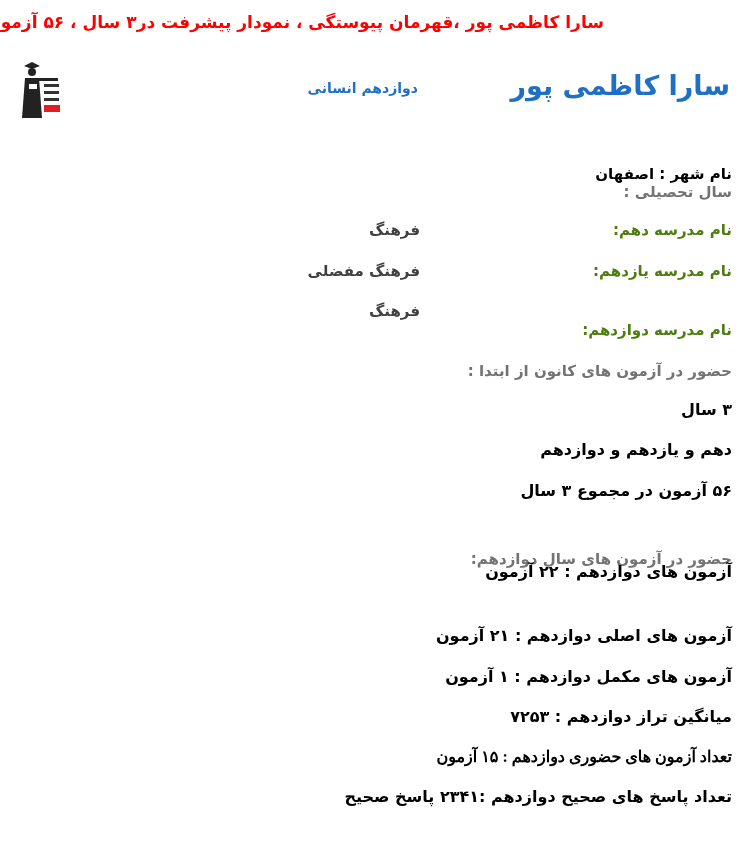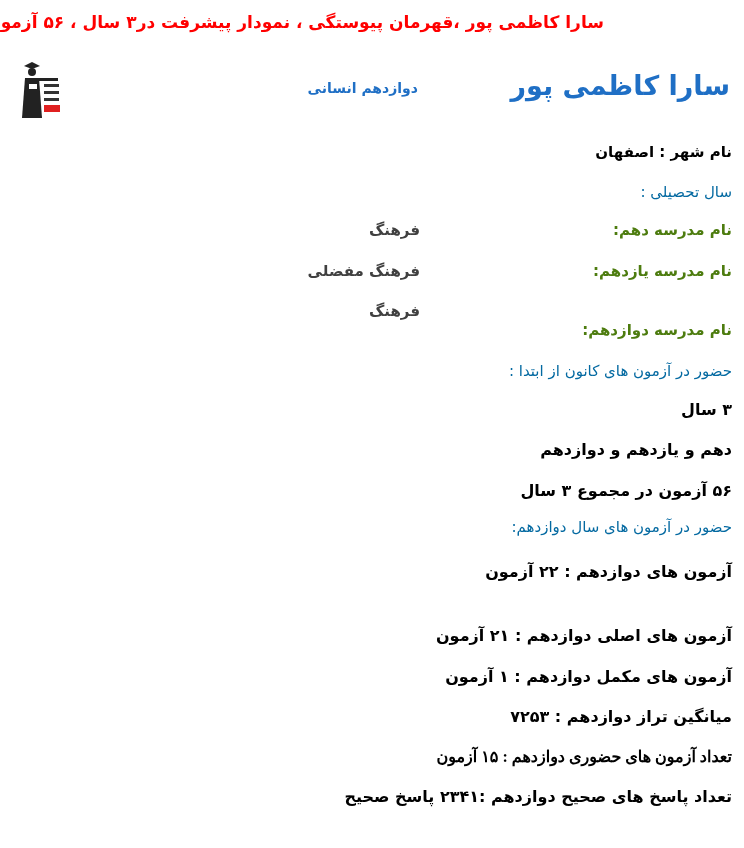--- a/index.html
+++ b/index.html
@@ -49,22 +49,22 @@
       font-weight: bold;
       font-size: 14px;
       white-space: nowrap;
     }
     .line {
       position: absolute;
       right: 12px;
       white-space: nowrap;
       font-size: 15px;
     }
-    .bold { font-weight: bold; color: #000; }
-    .red { color: #0369a1; font-weight: normal; font-size: 15px; }
+    .bold { font-weight: bold; color: #000; margin-top: 22px; }
+    .red { color: #737373; font-weight: bold; font-size: 15px; }
     .school-label {
       position: absolute;
       right: 12px;
       font-weight: bold;
       font-size: 15px;
       white-space: nowrap;
       color: #4d7c0f;
     }
     .school-value {
       position: absolute;
@@ -120,19 +120,19 @@
 <div class="school-value" style="top:262px;">فرهنگ مفضلی</div>
 
 <div class="school-label" style="top:302px;margin-top:19px;">نام مدرسه دوازدهم:</div>
 <div class="school-value" style="top:302px;">فرهنگ</div>
 
 <div class="line red" style="top:362px;text-align:right;">حضور در آزمون های کانون از ابتدا :</div>
 <div class="stat-line" style="top:400px;">۳ سال</div>
 <div class="stat-line" style="top:440px;">دهم و یازدهم و دوازدهم</div>
 <div class="stat-line" style="top:481px;">۵۶ آزمون در مجموع ۳ سال</div>
 
-<div class="line red" style="top:518px;text-align:right;">حضور در آزمون های سال دوازدهم:</div>
+<div class="line red" style="top:550px;text-align:right;">حضور در آزمون های سال دوازدهم:</div>
 <div class="stat-line" style="top:562px;">آزمون های دوازدهم : ۲۲ آزمون</div>
 <div class="stat-line" style="top:626px;">آزمون های اصلی دوازدهم : ۲۱ آزمون</div>
 <div class="stat-line" style="top:667px;">آزمون های مکمل دوازدهم : ۱ آزمون</div>
 <div class="stat-line" style="top:707px;">میانگین تراز دوازدهم : ۷۲۵۳</div>
 <div class="stat-line" style="top:747px;font-family:Liberation Serif, serif;">تعداد آزمون های حضوری دوازدهم : ۱۵ آزمون</div>
 <div class="stat-line" style="top:787px;">تعداد پاسخ های صحیح دوازدهم :۲۳۴۱ پاسخ صحیح</div>
 
 </body></html>

